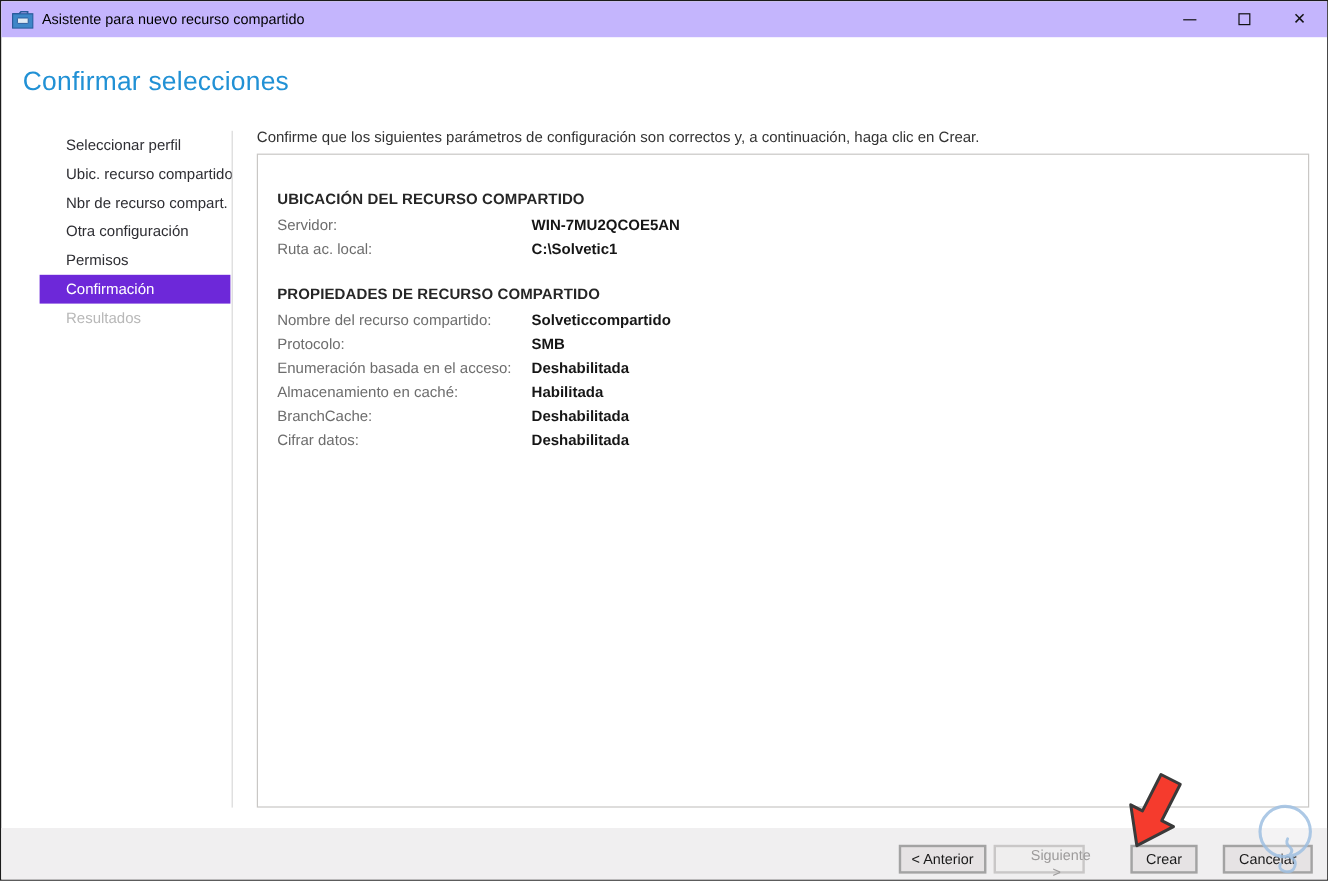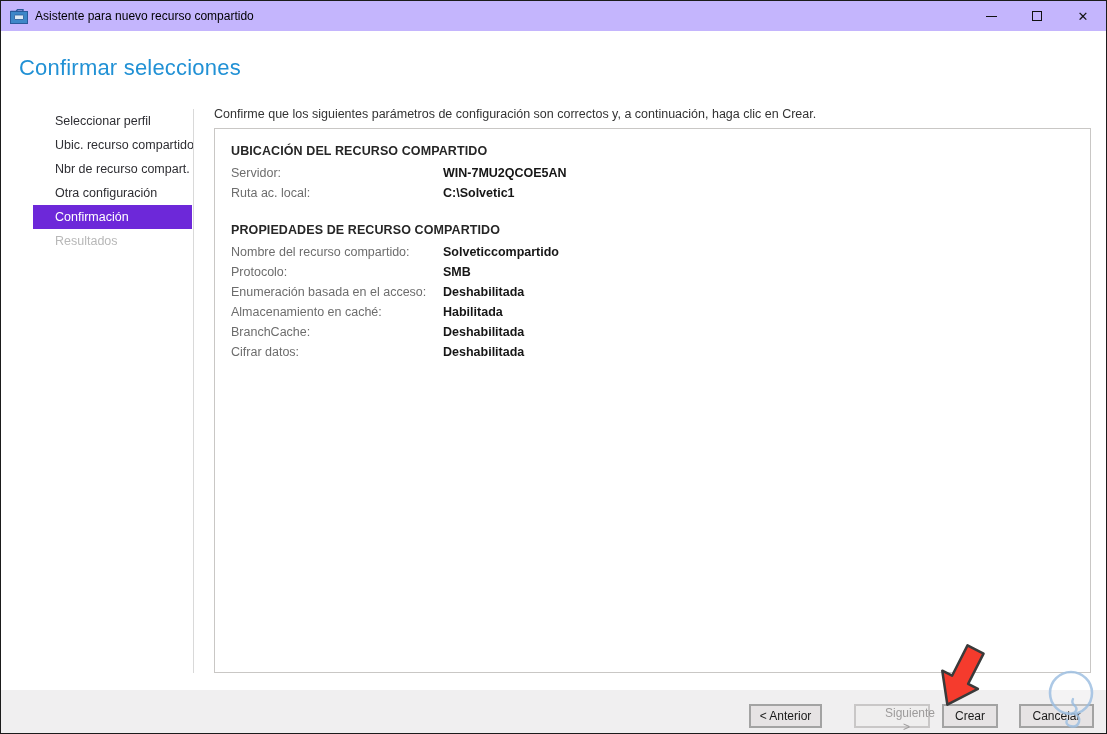--- a/index.html
+++ b/index.html
@@ -60,21 +60,21 @@
   
   .intro {
     position: absolute; left: 213px; top: 106px; width: 880px;
     font-size: 12.5px; color: #333333;
   }
   .content-box {
     position: absolute; left: 213px; top: 127px;
     width: 877px; height: 545px;
     border: 1px solid #c9c7c5;
     background: #ffffff;
-    padding: 15px 16px;
+    padding: 30px 16px;
     overflow: hidden;
   }
   .section { margin-bottom: 20px; }
   .section-heading {
     font-size: 12.5px; font-weight: 700; color: #262626;
     margin-bottom: 5px; letter-spacing: 0.1px;
   }
   .kv-row { display: flex; height: 20px; align-items: center; }
   .kv-label { width: 212px; flex: 0 0 auto; font-size: 12.5px; color: #6d6d6d; }
   .kv-value { font-size: 12.5px; font-weight: 700; color: #161616; }
@@ -88,21 +88,21 @@
     position: absolute; top: 703px; height: 24px;
     background: #e6e3e4; border: 2px solid #a3a3a3;
     font-family: "Liberation Sans", sans-serif;
     font-size: 12px; color: #1a1a1a; 
     padding: 0; cursor: default;
   }
   .btn.disabled {
     background: #efeeee; border-color: #c9c7c7; color: #9d9b9b;
   }
   .btn-anterior  { left: 748px;  width: 73px; }
-  .btn-siguiente { left: 853px;  width: 76px; padding-left: 29px; }
+  .btn-siguiente { left: 827px;  width: 76px; padding-left: 29px; }
   .btn-crear     { left: 941px;  width: 56px; }
   .btn-cancelar  { left: 1018px; width: 75px; }
 
   
   .arrow-annotation { position: absolute; left: 924px; top: 641px; width: 72px; height: 72px; z-index: 5; pointer-events: none; }
   .watermark { position: absolute; left: 1032px; top: 668px; width: 72px; height: 66px; z-index: 6; opacity: 0.85; pointer-events: none; }
 </style>
 </head>
 <body>
 
@@ -128,20 +128,21 @@
     </div>
   </div>
 
   <div class="page-title">Confirmar selecciones</div>
 
   <div class="sidebar">
     <div class="side-item">Seleccionar perfil</div>
     <div class="side-item">Ubic. recurso compartido</div>
     <div class="side-item">Nbr de recurso compart.</div>
     <div class="side-item">Otra configuración</div>
+    <div class="side-item">Permisos</div>
     <div class="side-item selected">Confirmación</div>
     <div class="side-item disabled">Resultados</div>
   </div>
   <div class="v-divider"></div>
 
   <div class="intro">Confirme que los siguientes parámetros de configuración son correctos y, a continuación, haga clic en Crear.</div>
 
   <div class="content-box">
 
     <div class="section">

